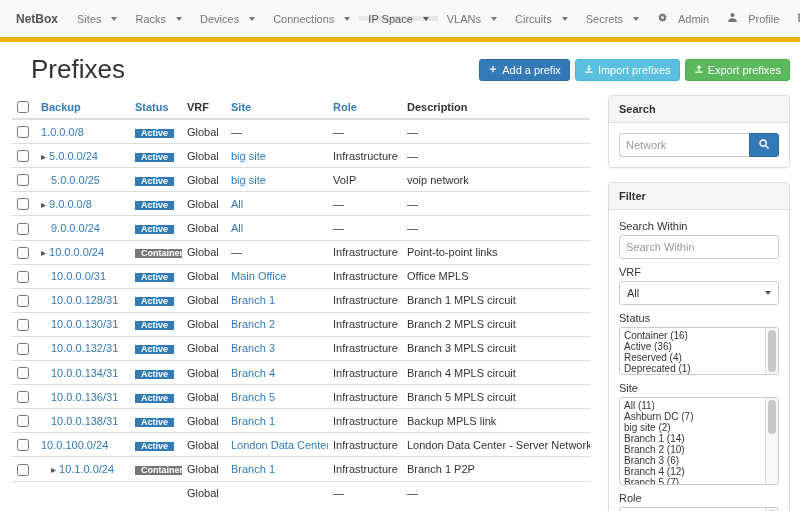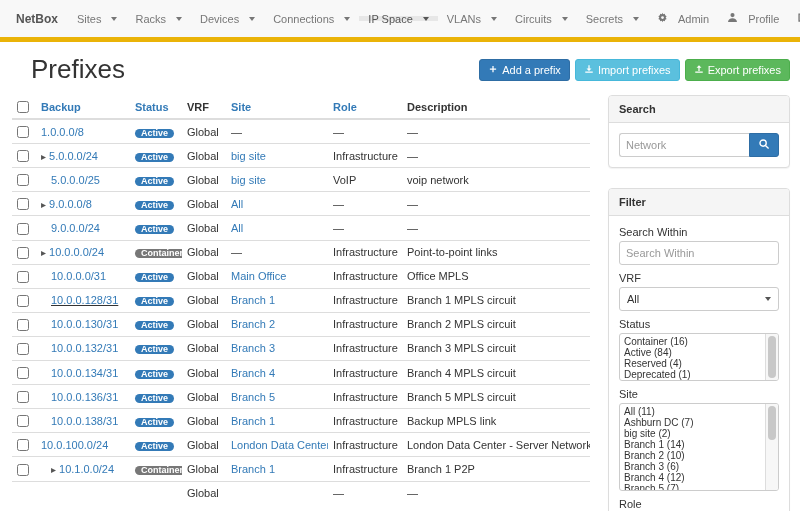--- a/index.html
+++ b/index.html
@@ -37,27 +37,27 @@
   .sidebar { width: 182px; flex: none; }
 
   
   table { width: 100%; border-collapse: collapse; table-layout: fixed; }
   th { text-align: left; padding: 5px 5px; border-bottom: 2px solid #ddd; font-size: 11px; }
   td { padding: 5px 5px; border-top: 1px solid #ddd; white-space: nowrap; overflow: hidden; }
   .lnk { color: #337ab7; text-decoration: none; cursor: pointer; }
   th .lnk { font-weight: bold; }
   .cb { text-align: left; }
   .cb input { width: 12px; height: 12px; margin: 0; vertical-align: middle; cursor: pointer; }
-  .pill { display: inline-block; padding: 0 6px; border-radius: 5px; color: #fff;
+  .pill { display: inline-block; padding: 0 6px; border-radius: 0; color: #fff;
     font-size: 9px; font-weight: bold; line-height: 1; }
   .arrow { color: #555; font-size: 10px; margin-right: 3px; cursor: pointer; }
 
   
   .panel { border: 1px solid #ddd; border-radius: 4px; background: #fff;
-    box-shadow: 0 1px 1px rgba(0,0,0,.05); margin-bottom: 20px; }
+    box-shadow: 0 1px 1px rgba(0,0,0,.05); margin-bottom: 14px; }
   .panel-heading { padding: 7px 10px; background: #f5f5f5; border-bottom: 1px solid #ddd;
     font-weight: bold; border-radius: 3px 3px 0 0; }
   .panel-body { padding: 10px; }
   .input-group { display: flex; }
   .input-group input { flex: 1; min-width: 0; height: 24px; border: 1px solid #ccc;
     border-right: none; border-radius: 3px 0 0 3px; padding: 2px 6px; font-size: 11px;
     font-family: inherit; }
   .input-group button { width: 30px; height: 24px; background: #337ab7; border: 1px solid #2e6da4;
     border-radius: 0 3px 3px 0; color: #fff; display: flex; align-items: center;
     justify-content: center; cursor: pointer; }
@@ -259,21 +259,21 @@
               <td class="cb"><input type="checkbox" style=""></td>
               <td><span style="padding-left: 10px;"><a class="lnk">10.0.0.0/31</a></span></td>
               <td><span class="pill" style="background: rgb(51, 122, 183);">Active</span></td>
               <td>Global</td>
               <td><a class="lnk">Main Office</a></td>
               <td>Infrastructure</td>
               <td>Office MPLS</td>
             </tr>
             <tr>
               <td class="cb"><input type="checkbox" style=""></td>
-              <td><span style="padding-left: 10px; text-decoration: underline;"><a class="lnk">10.0.0.128/31</a></span></td>
+              <td><span style="padding-left: 10px;"><a class="lnk">10.0.0.128/31</a></span></td>
               <td><span class="pill" style="background: rgb(51, 122, 183);">Active</span></td>
               <td>Global</td>
               <td><a class="lnk">Branch 1</a></td>
               <td>Infrastructure</td>
               <td>Branch 1 MPLS circuit</td>
             </tr>
             <tr>
               <td class="cb"><input type="checkbox" style=""></td>
               <td><span style="padding-left: 10px;"><a class="lnk">10.0.0.130/31</a></span></td>
               <td><span class="pill" style="background: rgb(51, 122, 183);">Active</span></td>
@@ -376,21 +376,21 @@
             <label>VRF</label>
             <div class="select">
               <span>All</span>
               <span class="caret"></span>
             </div>
           </div>
           <div class="field">
             <label>Status</label>
             <div class="listbox lb-status" id="lb-status">
               <div class="option">Container (16)</div>
-                <div class="option">Active (84)</div>
+                <div class="option">Active (36)</div>
                 <div class="option">Reserved (4)</div>
                 <div class="option">Deprecated (1)</div>
                 <div class="sb">
                   <div class="sb-thumb"></div>
                 </div>
             </div>
           </div>
           <div class="field">
             <label>Site</label>
             <div class="listbox lb-site" id="lb-site">

